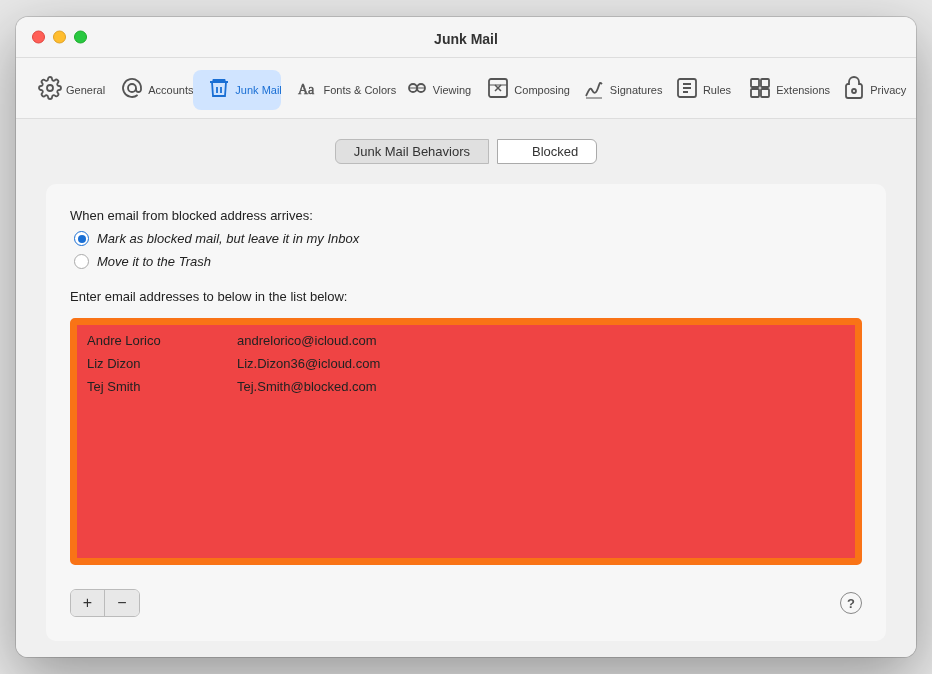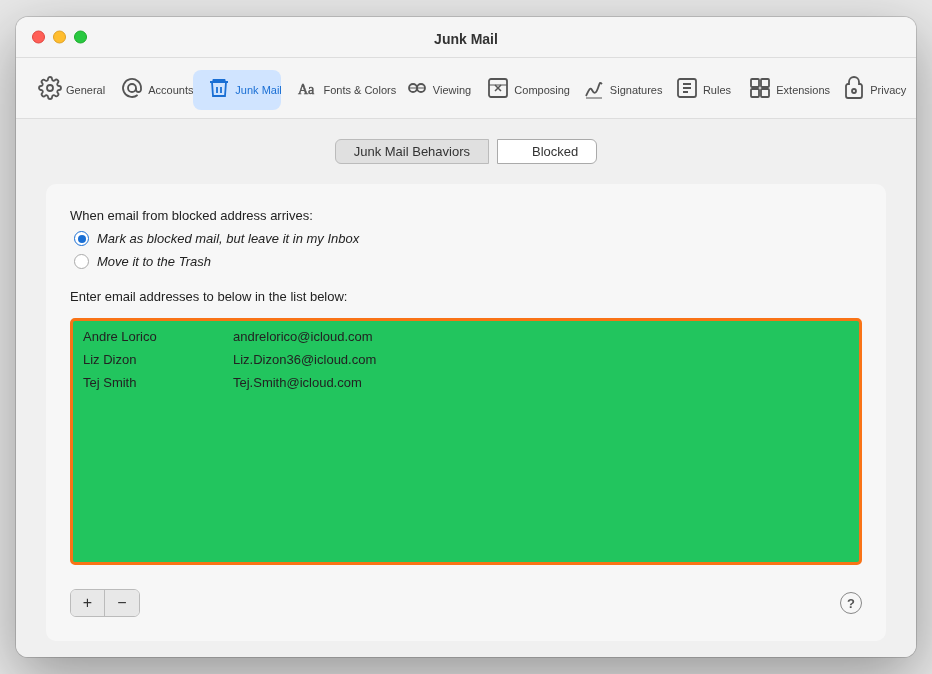--- a/index.html
+++ b/index.html
@@ -246,22 +246,22 @@
 
     .blocked-label {
       font-size: 13px;
       color: #222;
       margin-top: 6px;
     }
 
     
     .blocked-list-container {
       flex: 1;
-      background: #22c55e;
-      border: 3px solid #f97316;
+      background: #ef4444;
+      border: 7px solid #f97316;
       border-radius: 5px;
       overflow: hidden;
       display: flex;
       flex-direction: column;
     }
 
     .blocked-list {
       flex: 1;
       overflow-y: auto;
       padding: 4px 0;
@@ -495,21 +495,21 @@
           <div class="blocked-row">
             <span class="blocked-name">Andre Lorico</span>
             <span class="blocked-email">andrelorico@icloud.com</span>
           </div>
           <div class="blocked-row">
             <span class="blocked-name">Liz Dizon</span>
             <span class="blocked-email">Liz.Dizon36@icloud.com</span>
           </div>
           <div class="blocked-row">
             <span class="blocked-name">Tej Smith</span>
-            <span class="blocked-email">Tej.Smith@icloud.com</span>
+            <span class="blocked-email">Tej.Smith@blocked.com</span>
           </div>
         </div>
       </div>
 
       <div class="bottom-bar">
         <div class="btn-group">
           <button class="icon-btn">+</button>
           <button class="icon-btn">−</button>
         </div>
         <button class="help-btn">?</button>

